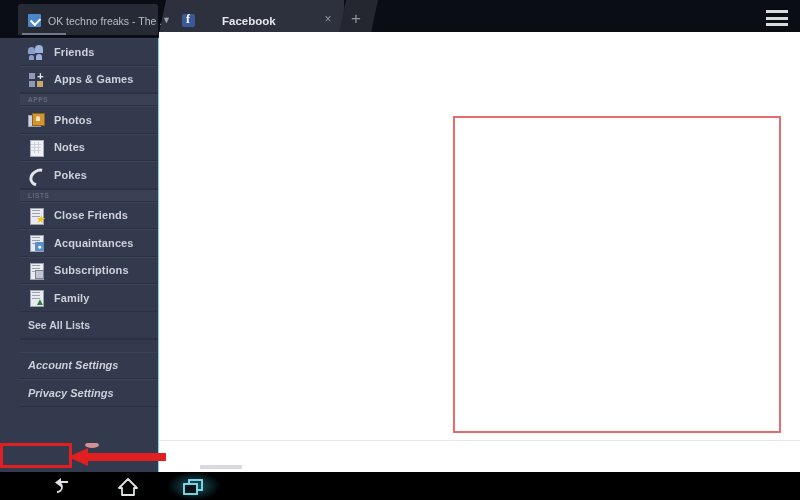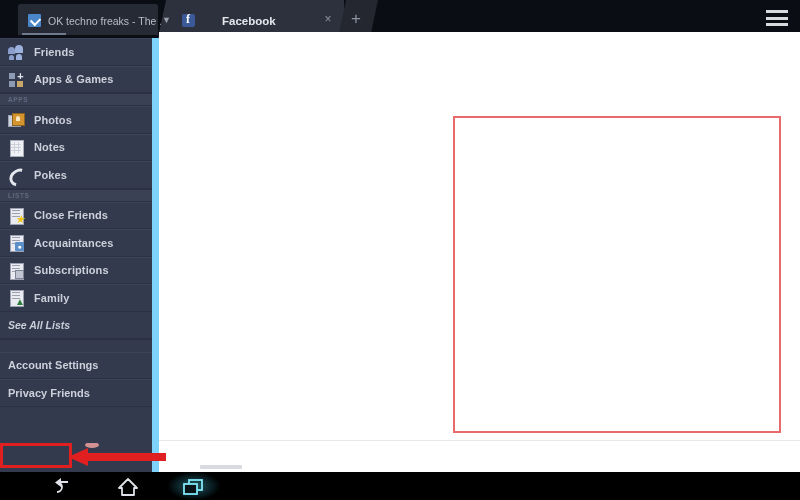--- a/index.html
+++ b/index.html
@@ -89,22 +89,23 @@
     width: 22px; height: 20px; cursor: pointer;
     display: flex; flex-direction: column; justify-content: space-between;
     padding: 2px 0;
   }
   #menu-btn span { display: block; width: 22px; height: 3px; background: #d8dade; }
 
   
   #sidebar {
     position: absolute; left: 0; top: 38px; width: 159px; height: 434px;
     background: #333a4d;
-    border-right: 7px solid #7dd3fc;
+    border-right: 1px solid #7dd3fc;
     overflow: hidden;
+    padding-left: 20px;
   }
   .nav-item {
     position: relative; height: 27.5px;
     display: flex; align-items: center;
     padding-left: 8px;
     border-bottom: 1px solid #2b3143;
     border-top: 1px solid #3b4357;
     cursor: pointer;
   }
   .nav-item .label {
@@ -120,26 +121,26 @@
     border-top: 1px solid #2b3143; border-bottom: 1px solid #2b3143;
     display: flex; align-items: center; padding-left: 8px;
   }
   .section-head .label {
     font-size: 6.5px; font-weight: bold; color: #5f6a82; letter-spacing: .6px;
   }
   .plain-item {
     height: 27px; display: flex; align-items: center; padding-left: 8px;
     cursor: pointer; border-bottom: 1px solid #2b3143;
   }
-  .plain-item .label { font-size: 10.5px; font-weight: bold; color: #c9cdd8; font-style: italic; }
+  .plain-item .label { font-size: 10.5px; font-weight: bold; color: #c9cdd8; }
   .gap { height: 13px; background: #333a4d; border-top: 1px solid #2b3143; }
   .settings-item {
     height: 27.5px; display: flex; align-items: center; padding-left: 8px;
     cursor: pointer;
-    border-bottom: 1px solid #2b3143; border-top: 1px solid #3b4357;
+    border-bottom: 1px solid #2b3143; border-top: 1px solid #3b4357; font-style: italic;
   }
   .settings-item .label { font-size: 11px; font-weight: bold; color: #ccd0da; }
 
   
   .ic-friends { }
   .ic-friends::before {
     content:""; position:absolute; left:0; top:4px; width:7px; height:7px;
     background:#8b9ecb; border-radius:50% 50% 0 0;
     box-shadow: 0 7px 0 -1px #8b9ecb;
   }
@@ -354,21 +355,21 @@
     <div class="plain-item">
       <span class="label">See All Lists</span>
     </div>
 
     <div class="gap"></div>
 
     <div class="settings-item">
       <span class="label">Account Settings</span>
     </div>
     <div class="settings-item">
-      <span class="label">Privacy Friends</span>
+      <span class="label">Privacy Settings</span>
     </div>
   </div>
 
   <div id="logout-box"></div>
   <svg id="arrow" viewBox="0 0 105 26">
     <path d="M6 14 L26 5 L26 10 L104 10 L104 18 L26 18 L26 23 Z" fill="#e02020"></path>
     <ellipse cx="30" cy="2" rx="7" ry="3" fill="#f0a0a0" opacity="0.85"></ellipse>
   </svg>
 
   <div id="sysbar">

